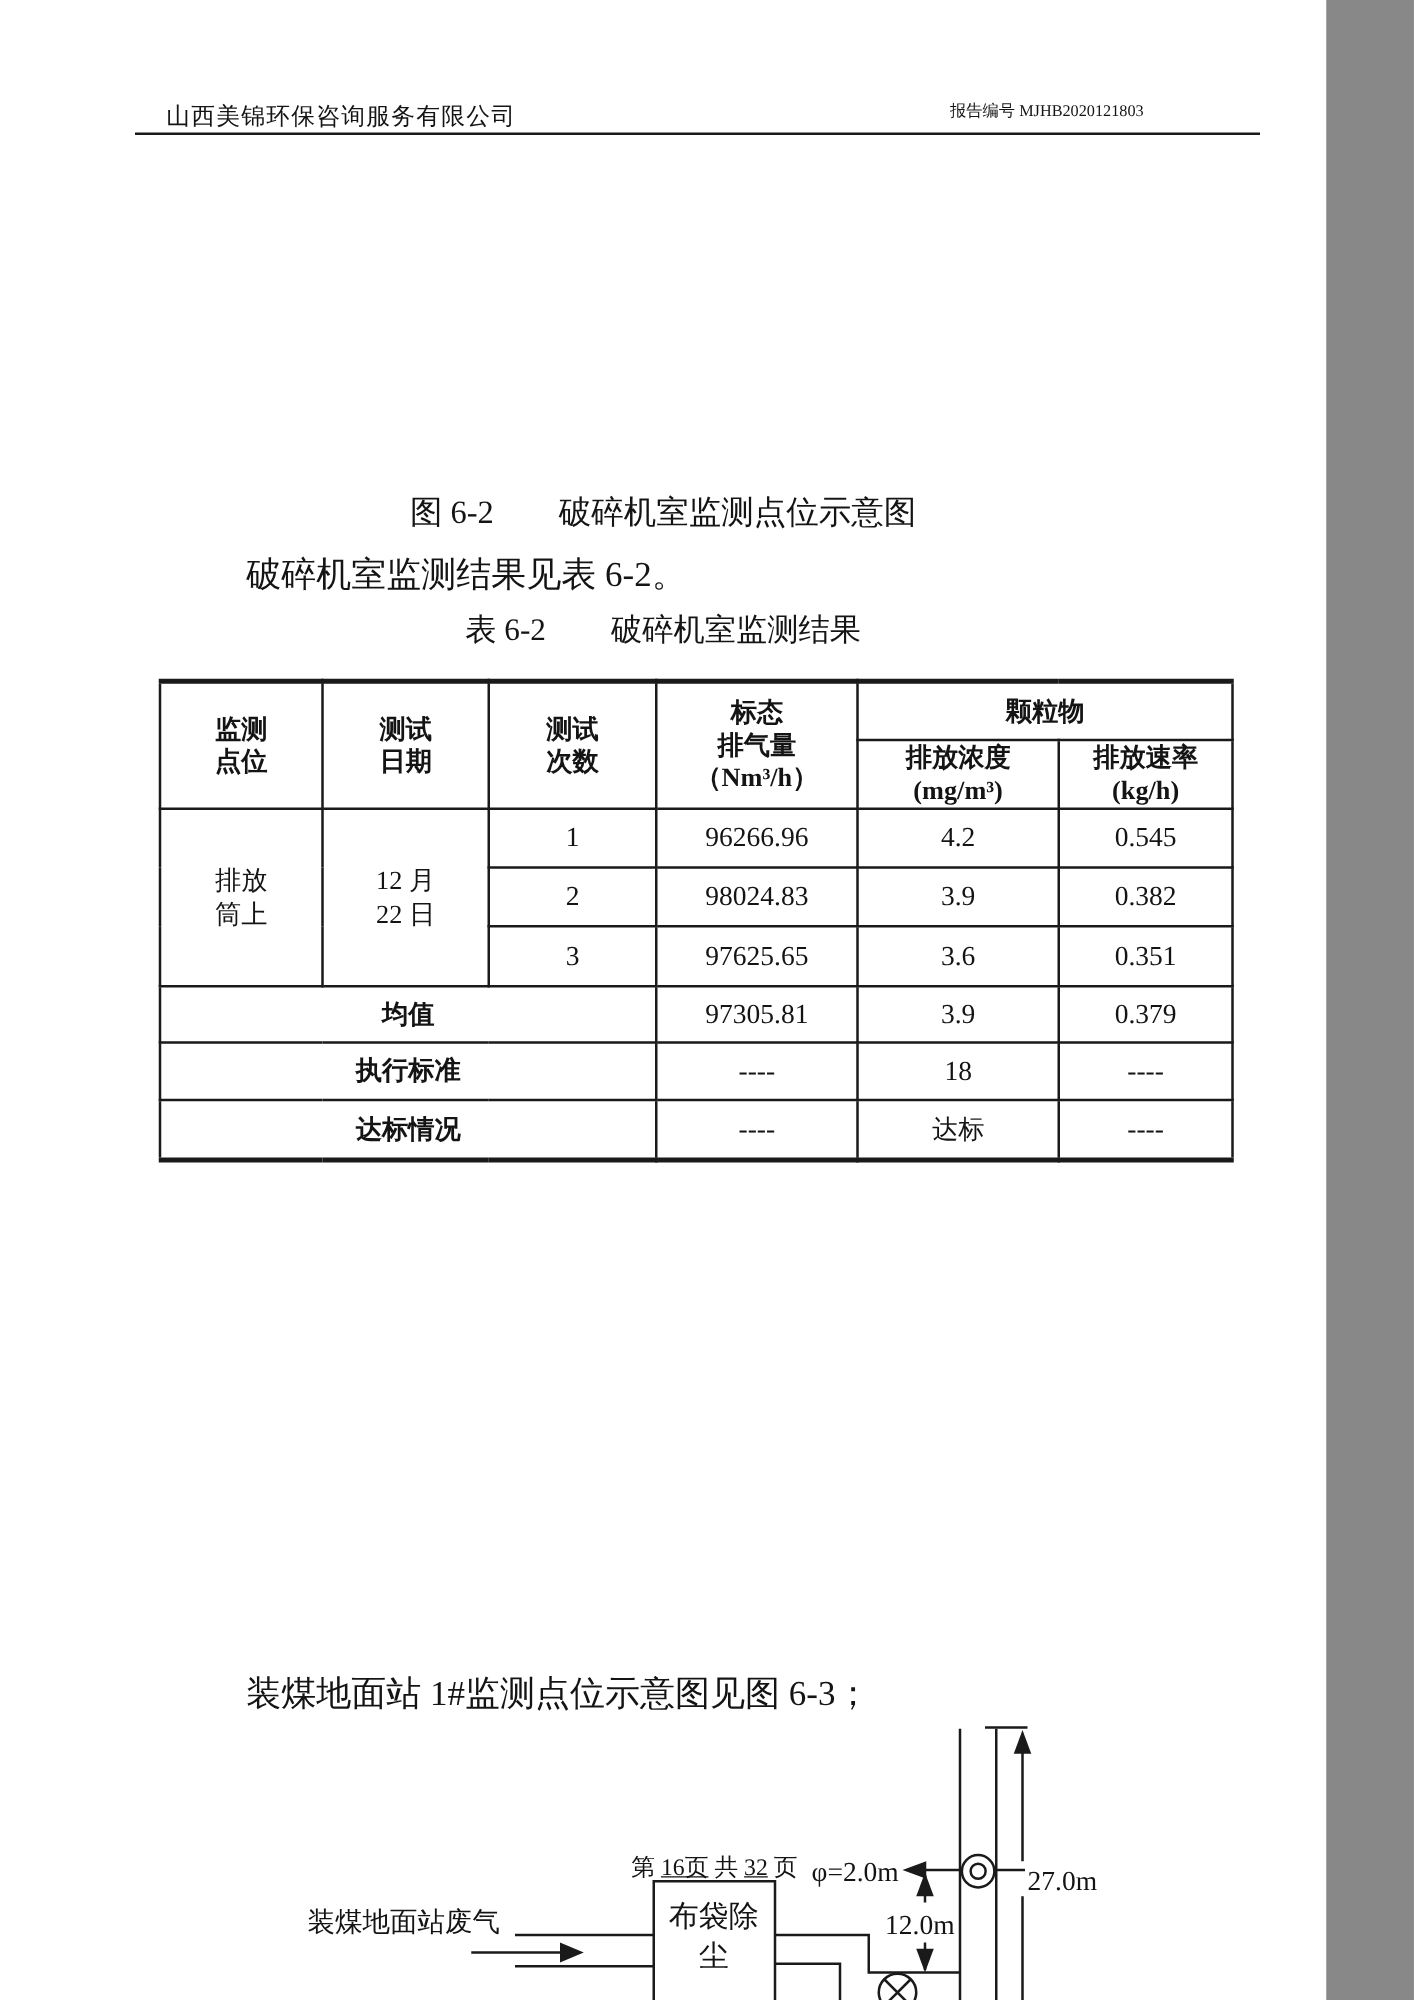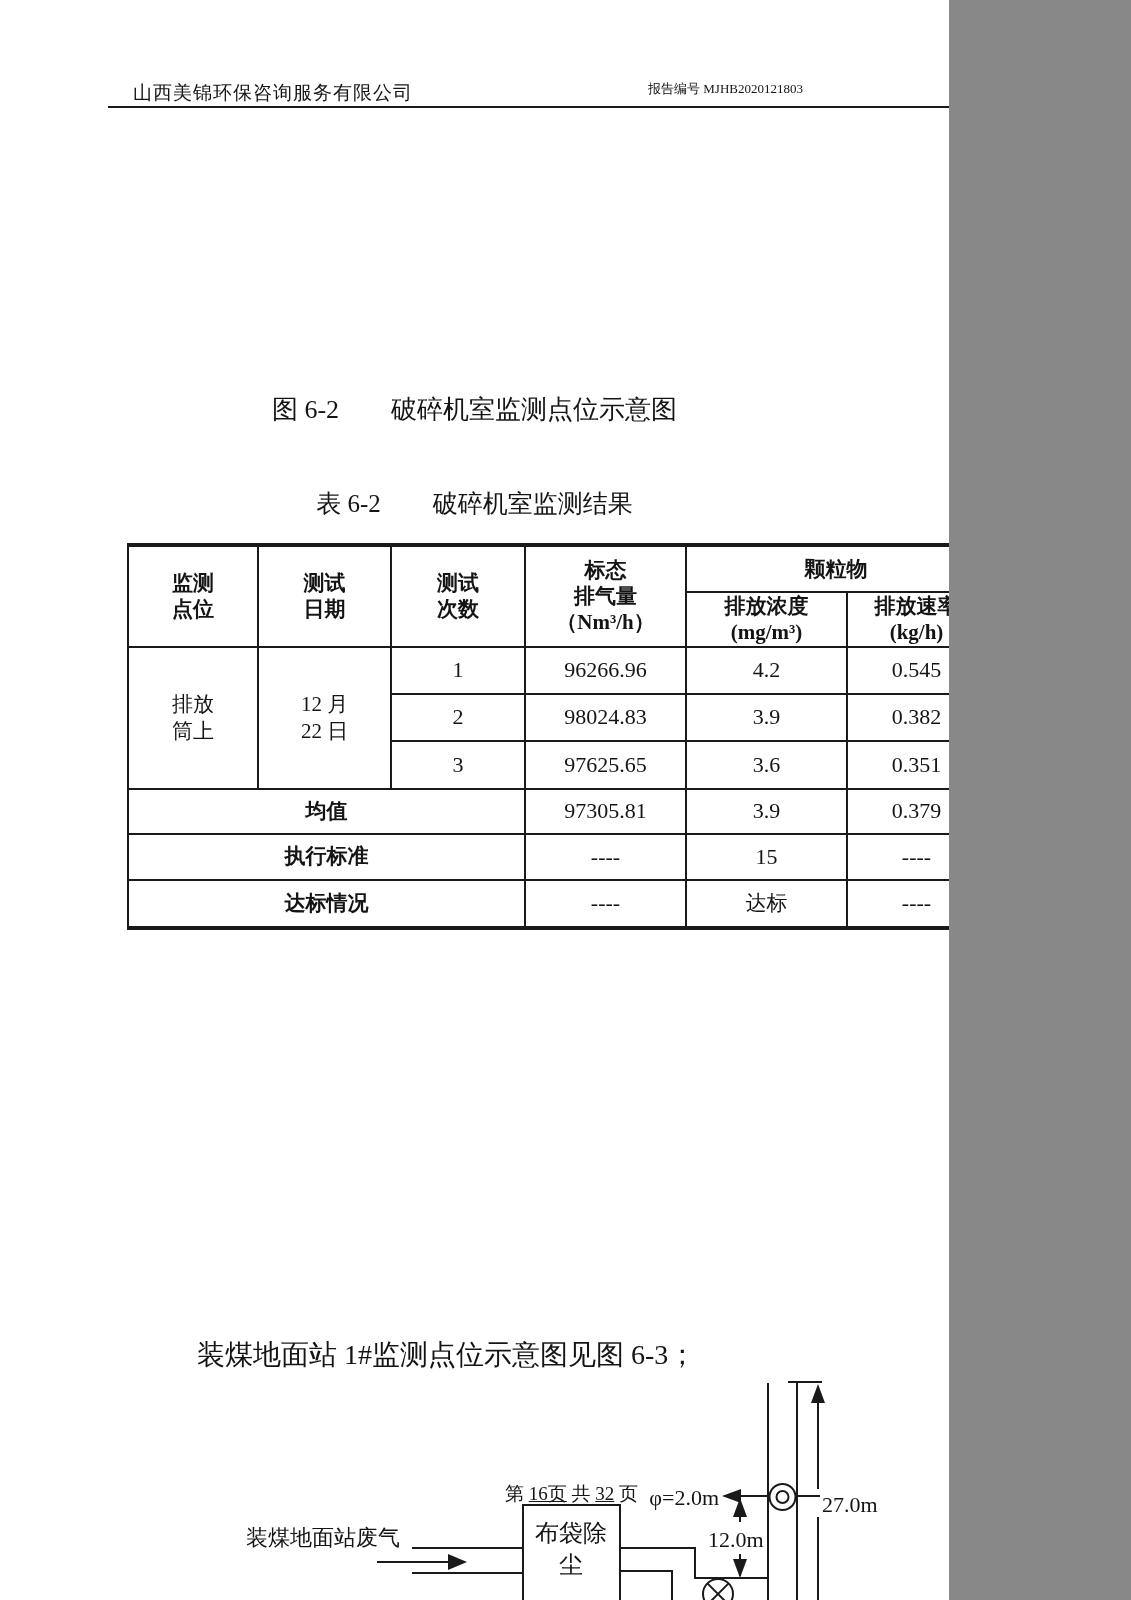--- a/index.html
+++ b/index.html
@@ -1,18 +1,18 @@
 <!DOCTYPE html>
 <html><head>
 <meta charset="utf-8">
 <style>
   html,body{margin:0;padding:0;background:#888;}
   .page{
     position:relative;
-    width:949px;height:1600px;
+    width:1061px;height:1600px;
     background:#ffffff;
     overflow:hidden;
     font-family:"Liberation Serif","DejaVu Serif",serif;
     color:#141414;
   }
   .abs{position:absolute;}
   
   .hdr-company{left:133px;top:80px;font-size:19px;letter-spacing:1px;}
   .hdr-report{right:146px;top:80px;font-size:13px;}
   .hdr-rule{left:108px;top:106px;width:900px;height:0;border-top:2px solid #1a1a1a;}
@@ -57,20 +57,21 @@
 
   <div class="abs hdr-company">山西美锦环保咨询服务有限公司</div>
   <div class="abs hdr-report">报告编号 MJHB2020121803</div>
   <div class="abs hdr-rule"></div>
 
   <div class="abs caption fig-caption">
     <span>图 6-2</span>
     <span>破碎机室监测点位示意图</span>
   </div>
 
+  <div class="abs para para1">破碎机室监测结果见表 6-2。</div>
 
   <div class="abs caption tbl-caption">
     <span>表 6-2</span>
     <span>破碎机室监测结果</span>
   </div>
 
   <table class="mon">
     <colgroup>
       <col style="width:130px">
         <col style="width:133px">
@@ -121,21 +122,21 @@
     </tr>
     <tr style="height:45px">
       <td colspan="3" class="bold">均值</td>
       <td class="num">97305.81</td>
       <td class="num">3.9</td>
       <td class="num">0.379</td>
     </tr>
     <tr style="height:46px">
       <td colspan="3" class="bold">执行标准</td>
       <td class="num">----</td>
-      <td class="num">15</td>
+      <td class="num">18</td>
       <td class="num">----</td>
     </tr>
     <tr style="height:48px">
       <td colspan="3" class="bold">达标情况</td>
       <td class="num">----</td>
       <td>达标</td>
       <td class="num">----</td>
     </tr>
   </tbody>
     </table>

